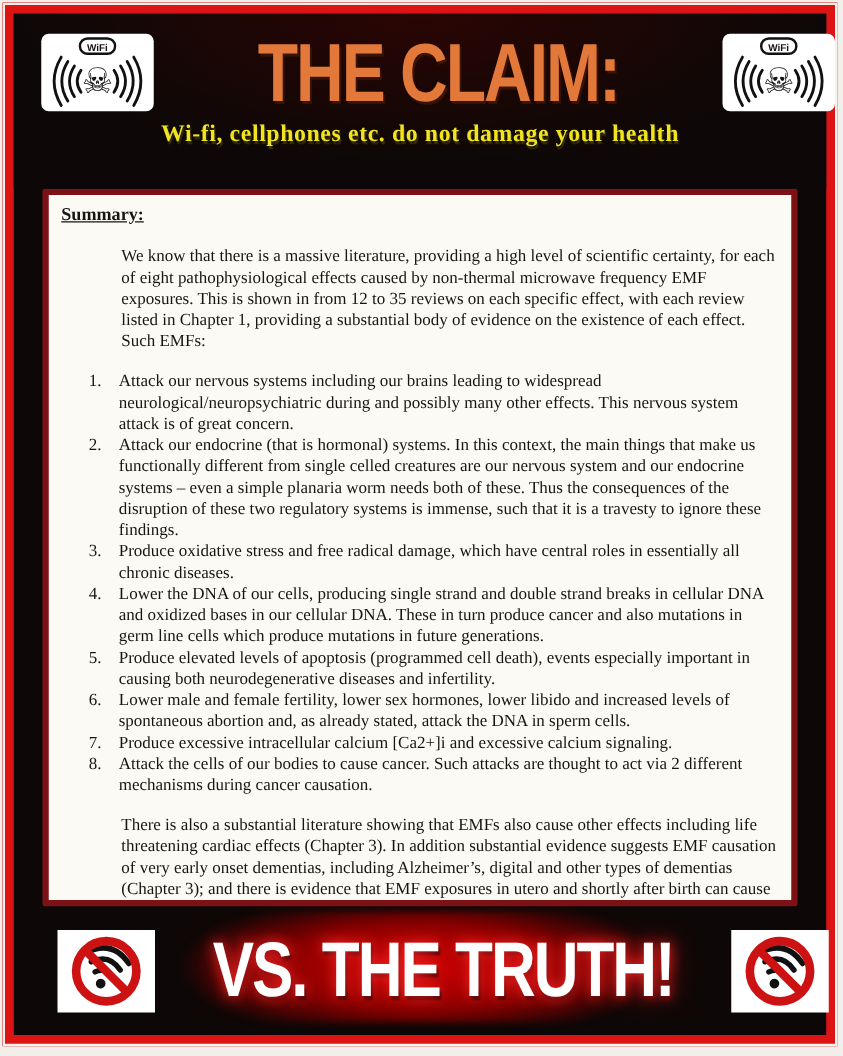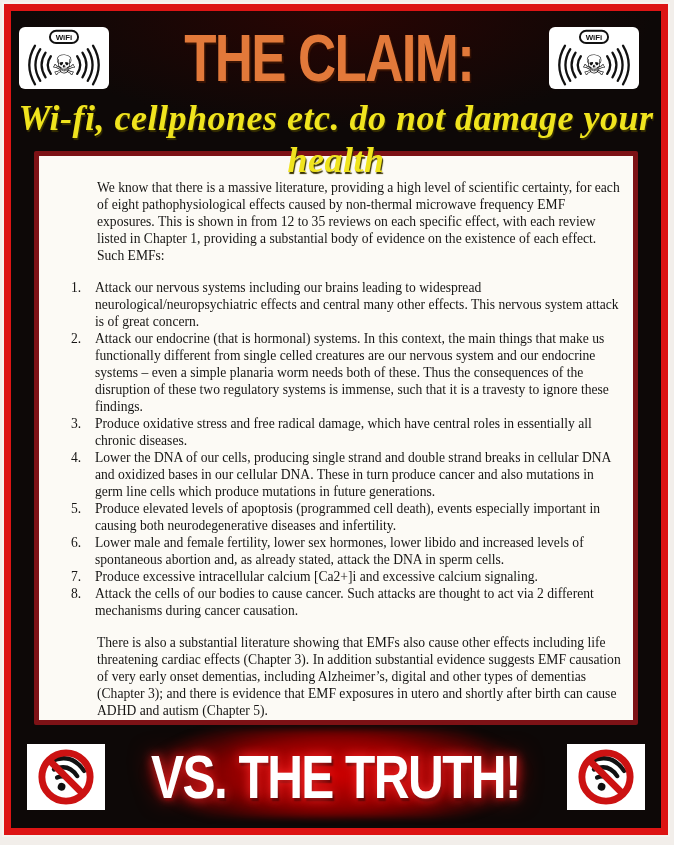--- a/index.html
+++ b/index.html
@@ -8,48 +8,48 @@
 
   .frame { position:absolute; left:2px; top:2px; width:668px; height:835px;
            background:#dd1414; padding:9px;
            box-shadow:0 0 0 2px #f6f2ee inset; }
   .inner { width:100%; height:100%; background:#0d0807; position:relative;
            display:flex; flex-direction:column; }
 
   
   .top-banner { height:140px; flex:none; position:relative;
                 background:radial-gradient(ellipse 70% 120% at 50% 0%, #2a0503 0%, #0d0807 70%); }
-  .banner-row { display:flex; align-items:center; justify-content:space-between;
-                padding:16px 22px 0 8px; }
+  .banner-row { display:flex; align-items:center; justify-content:flex-start;
+                padding:16px 22px 0 22px;gap:47px; }
   .impact { font-family:"Liberation Sans", sans-serif; font-weight:900;
             display:inline-block; transform:scaleX(0.80); transform-origin:center;
             letter-spacing:-2px; white-space:nowrap; }
   .claim-title { color:#e2793a; font-size:66px; line-height:62px;
                  text-shadow:2px 2px 1px #3a1404; }
   .skull-box { width:90px; height:62px; background:#ffffff; border-radius:6px;
                flex:none; display:flex; align-items:center; justify-content:center; }
-  .subtitle { text-align:center; color:#f0e41e; font-style:italic; font-weight:bold;
-              font-size:36px; margin-top:8px; letter-spacing:0.5px;
+  .subtitle { text-align:center; color:#f0e41e; font-weight:bold;
+              font-size:19px; margin-top:8px; letter-spacing:0.5px;
               text-shadow:1px 2px 1px #3a3200; }
 
   
   .doc { width:604px; height:574px; margin:0 auto; flex:none;
          background:#fcfaf5; border:5px solid #7d1216; border-radius:2px;
          padding:8px 10px; overflow:hidden;
          color:#161514; font-size:13.6px; line-height:17px; }
   .doc-heading { font-weight:bold; text-decoration:underline; font-size:14.5px; }
   .doc p { margin-top:15px;margin-left:48px; }
   .doc-list { margin-top:15px; padding-left:22px; }
   .doc-item { display:flex; }
   .doc-item .num { width:24px; flex:none; }
   .doc-item .txt { flex:1; }
 
   
   .bottom-banner { flex:1; position:relative; display:flex; align-items:center;
-                   justify-content:center; padding:0 35px; }
+                   justify-content:space-between; padding:0 35px; }
   .glow { position:absolute; left:104px; right:104px; top:4px; bottom:10px;
           background:radial-gradient(ellipse 55% 85% at 50% 50%,
                      #d40000 0%, #8a0000 45%, rgba(25,0,0,0) 80%);
           filter:blur(3px); }
   .truth-title { position:relative; color:#ffffff; font-size:62px; line-height:60px;
                  text-shadow:0 0 12px #ff2a2a, 0 0 26px #b00000, 2px 3px 2px #2d0000; }
   .nowifi-box { width:78px; height:66px; background:#ffffff; flex:none;
                 position:relative; display:flex; align-items:center; justify-content:center; }
 </style>
 </head>
@@ -97,26 +97,27 @@
               <path d="M 81 19 Q 94 41 81 63"></path>
             </g>
           </svg>
         </div>
       </div>
 
       <div class="subtitle">Wi-fi, cellphones etc. do not damage your health</div>
     </div>
 
     <div class="doc">
+      <div class="doc-heading">Summary:</div>
       <p>We know that there is a massive literature, providing a high level of scientific certainty, for each of eight pathophysiological effects caused by non-thermal microwave frequency EMF exposures. This is shown in from 12 to 35 reviews on each specific effect, with each review listed in Chapter 1, providing a substantial body of evidence on the existence of each effect. Such EMFs:</p>
 
       <div class="doc-list">
         <div class="doc-item">
           <span class="num">1.</span>
-          <span class="txt">Attack our nervous systems including our brains leading to widespread neurological/neuropsychiatric effects and central many other effects.  This nervous system attack is of great concern.</span>
+          <span class="txt">Attack our nervous systems including our brains leading to widespread neurological/neuropsychiatric during and possibly many other effects.  This nervous system attack is of great concern.</span>
         </div>
         <div class="doc-item">
           <span class="num">2.</span>
           <span class="txt">Attack our endocrine (that is hormonal) systems.  In this context, the main things that make us functionally different from single celled creatures are our nervous system and our endocrine systems – even a simple planaria worm needs both of these.  Thus the consequences of the disruption of these two regulatory systems is immense, such that it is a travesty to ignore these findings.</span>
         </div>
         <div class="doc-item">
           <span class="num">3.</span>
           <span class="txt">Produce oxidative stress and free radical damage, which have central roles in essentially all chronic diseases.</span>
         </div>
         <div class="doc-item">

